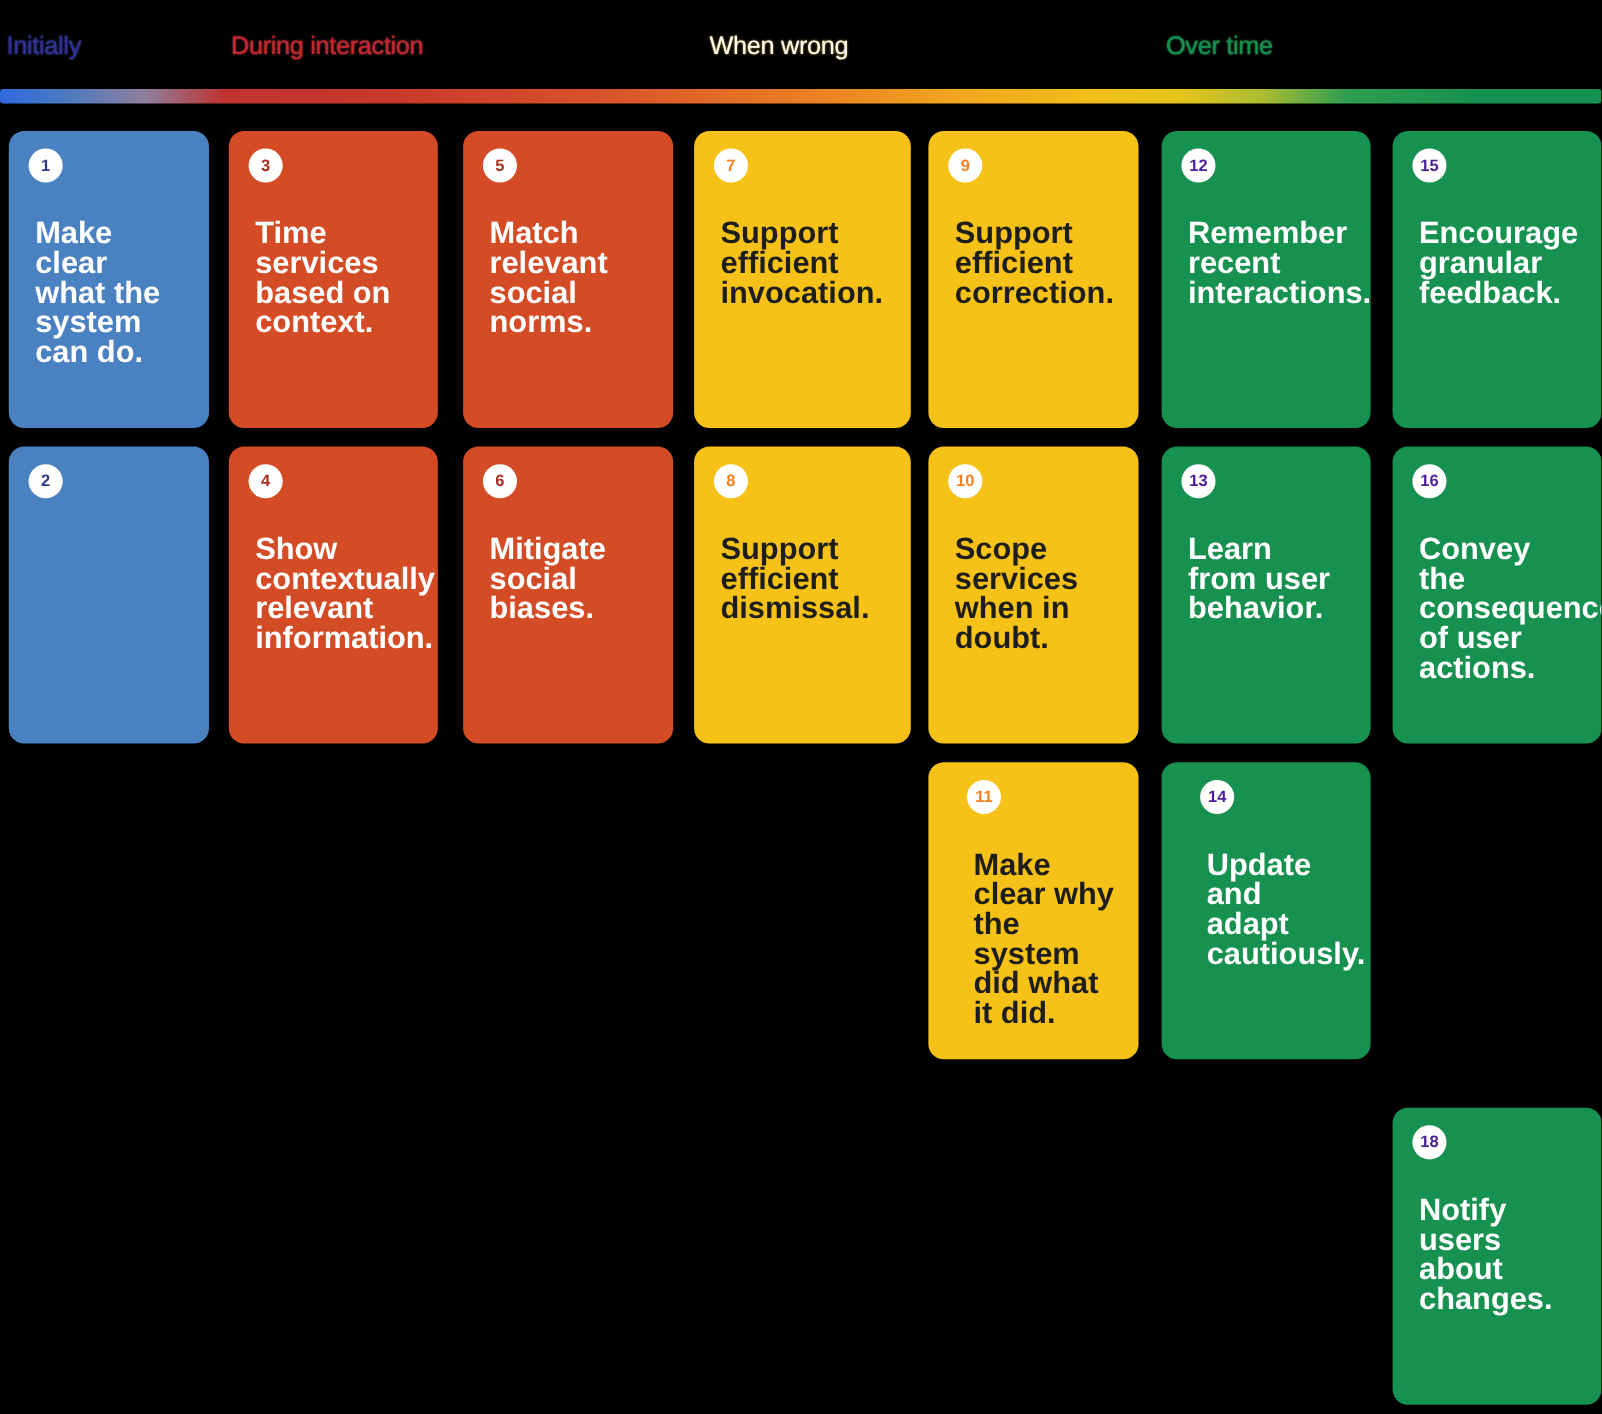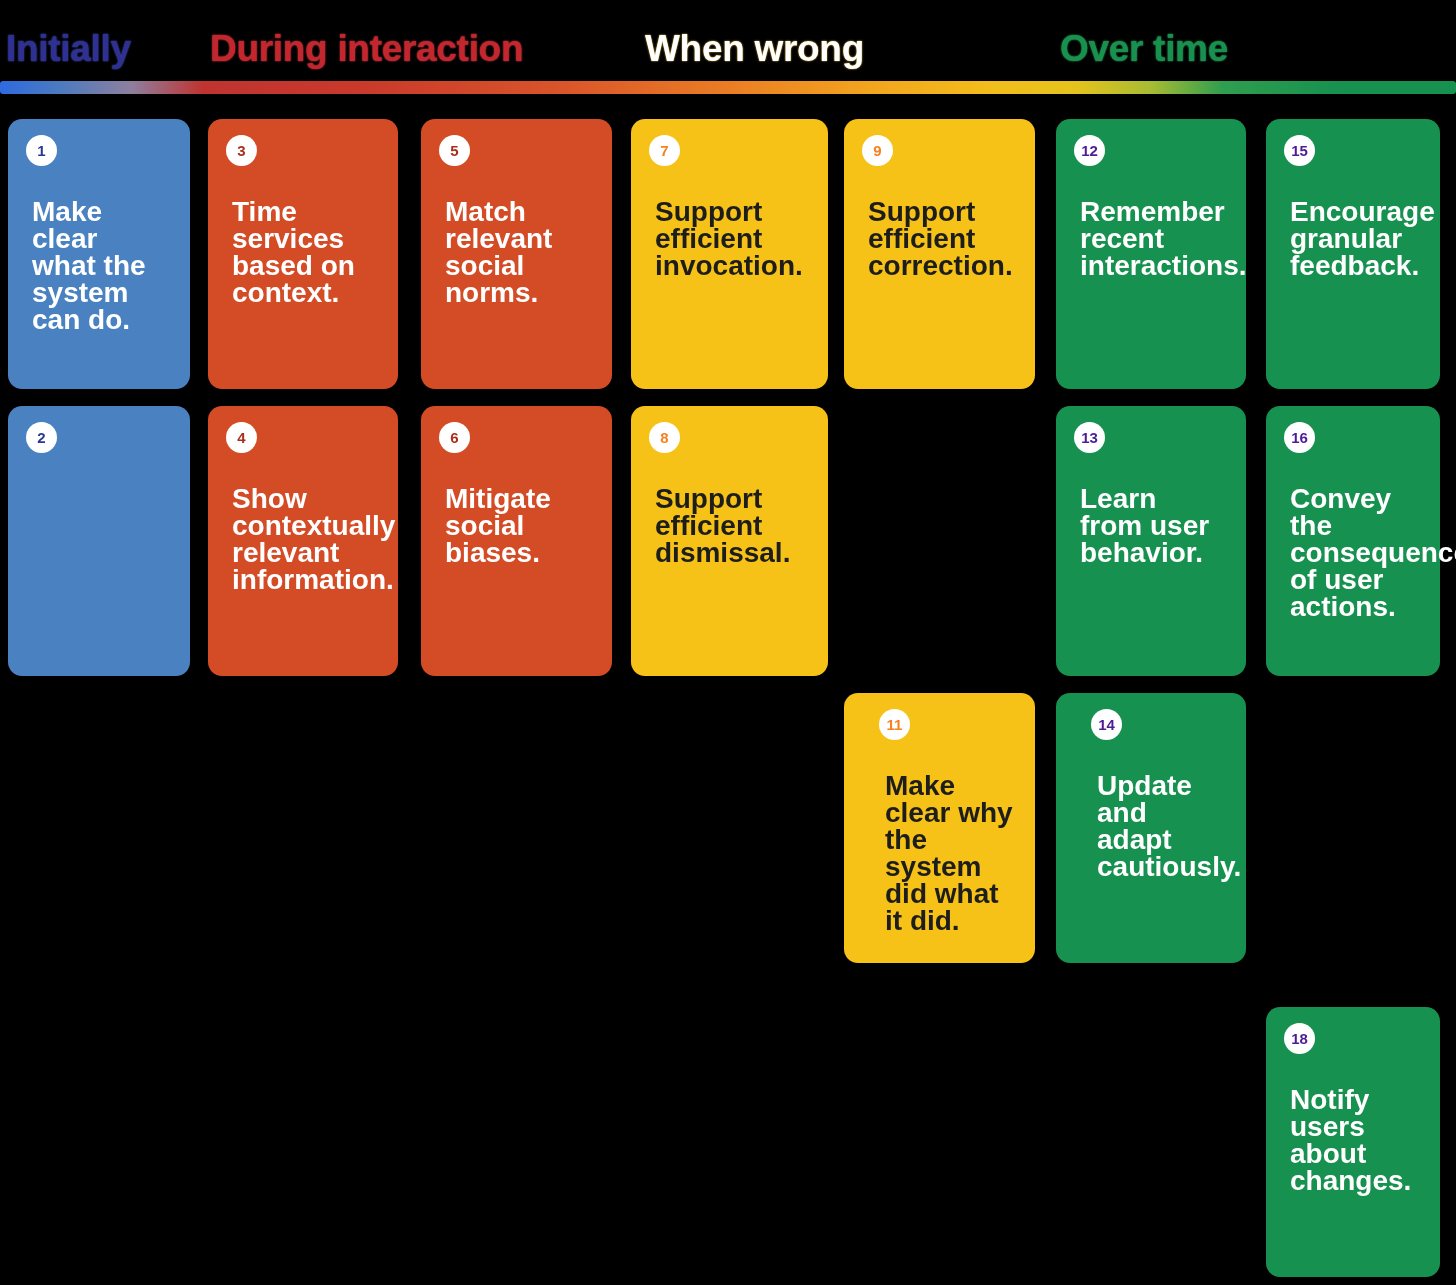--- a/index.html
+++ b/index.html
@@ -1,21 +1,21 @@
 <!DOCTYPE html>
 <html><head>
 <meta charset="utf-8">
 <style>
   html,body{margin:0;padding:0;background:#000;}
   .canvas{
     position:relative;width:1456px;height:1285px;background:#000;overflow:hidden;
     font-family:"Liberation Sans","DejaVu Sans",sans-serif;font-weight:bold;
   }
   
-  .phase-header{position:absolute;top:28px;font-size:37px;font-weight:bold;letter-spacing:-.3px;white-space:nowrap;}
+  .phase-header{position:absolute;top:28px;font-size:23px;font-weight:normal;letter-spacing:-.3px;white-space:nowrap;}
   .ph-initially{left:6px;color:#2e3192;text-shadow:0 0 2px #4a57c9;}
   .ph-during{left:210px;color:#c4262e;text-shadow:0 0 2px #e0474f;}
   .ph-wrong{left:645px;color:#ffffff;text-shadow:0 0 2px #fcc23a;}
   .ph-over{left:1060px;color:#18914f;text-shadow:0 0 2px #2fae67;}
   
   .gradient-bar{
     position:absolute;left:0;top:81px;width:1456px;height:13px;border-radius:3px;
     background:linear-gradient(90deg,
       #2f6ae0 0%, #4a7ac0 4%, #8e7f9f 9%, #c03330 14%, #c93a2b 25%,
       #d9532a 38%, #ea7d24 50%, #f2a61e 60%, #f2bd1b 68%, #e4c31d 74%,
@@ -32,21 +32,21 @@
     font-size:15px;font-weight:bold;
   }
   .card .txt{margin:32px 0 0 6px;font-size:28px;line-height:27px;font-weight:bold;}
   .blue{background:#4a81c1;color:#fff;}   .blue .num{color:#2b3990;}
   .red{background:#d44c26;color:#fff;}    .red .num{color:#aa2e1d;}
   .yellow{background:#f7c217;color:#1d1d1b;} .yellow .num{color:#f58220;}
   .green{background:#17914f;color:#fff;}  .green .num{color:#4c1d95;}
   
   .c1{left:8px;width:182px;}  .c2{left:208px;width:190px;} .c3{left:421px;width:191px;}
   .c4{left:631px;width:197px;}.c5{left:844px;width:191px;} .c6{left:1056px;width:190px;}
-  .c7{left:1266px;width:174px;}
+  .c7{left:1266px;width:190px;}
   
   .r1{top:119px;} .r2{top:406px;} .r3{top:693px;padding-left:35px;} .r4{top:1007px;}
 </style>
 </head>
 <body>
 
 <div class="canvas">
 
   <div class="phase-header ph-initially">Initially</div>
   <div class="phase-header ph-during">During interaction</div>
@@ -87,20 +87,24 @@
   </div>
   <div class="card yellow c4 r2">
     <div class="num">8</div>
     <div class="txt">Support efficient dismissal.</div>
   </div>
 
   <div class="card yellow c5 r1">
     <div class="num">9</div>
     <div class="txt">Support efficient correction.</div>
   </div>
+  <div class="card yellow c5 r2">
+    <div class="num">10</div>
+    <div class="txt">Scope services when in doubt.</div>
+  </div>
   <div class="card yellow c5 r3">
     <div class="num">11</div>
     <div class="txt">Make clear why the system did what it did.</div>
   </div>
 
   <div class="card green c6 r1">
     <div class="num">12</div>
     <div class="txt">Remember recent interactions.</div>
   </div>
   <div class="card green c6 r2">

